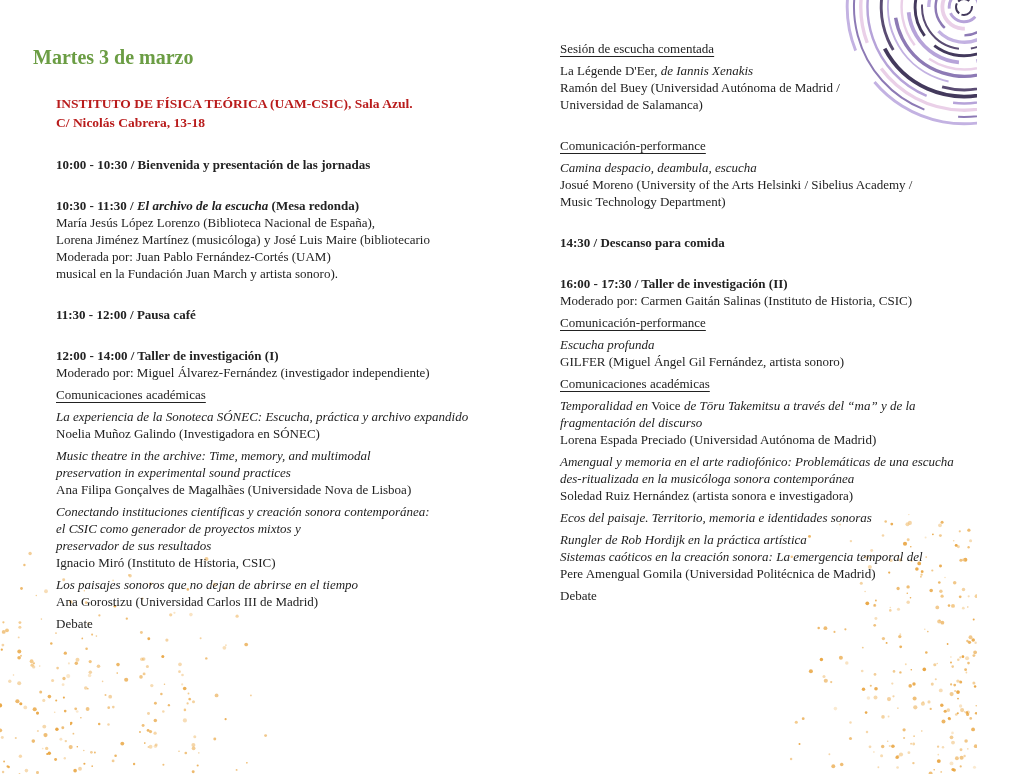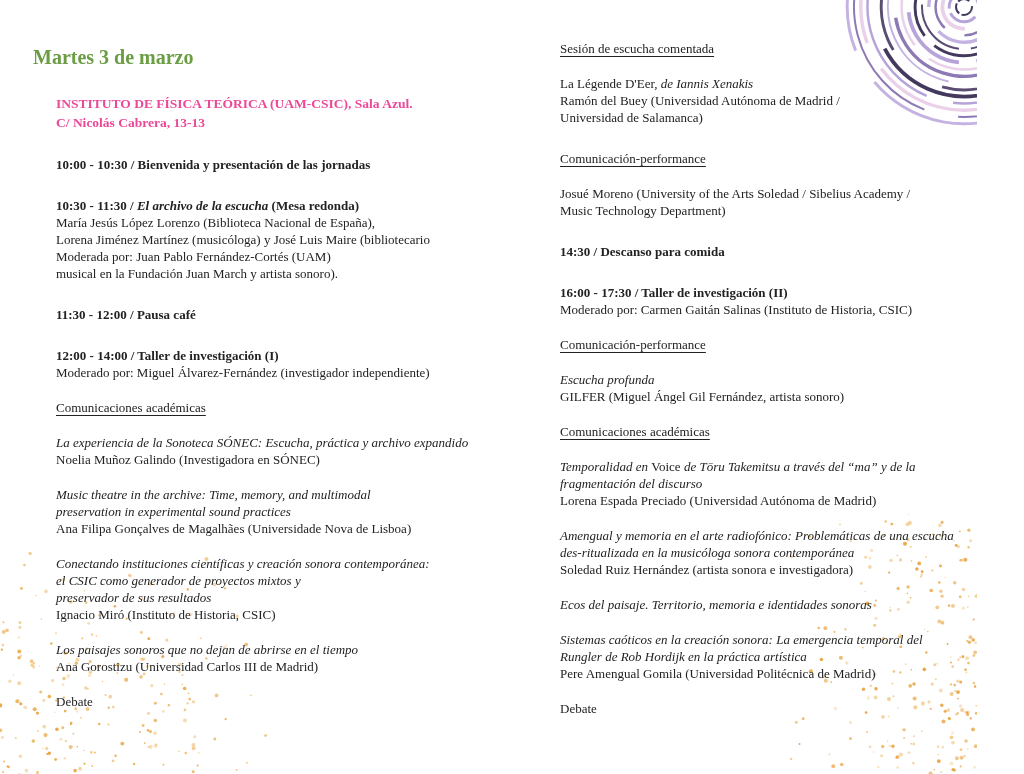--- a/index.html
+++ b/index.html
@@ -6,25 +6,25 @@
   .page{
     position:relative;width:977px;height:774px;overflow:hidden;background:#ffffff;
     font-family:Liberation Serif, serif;color:#222222;
   }
   .col{position:absolute;}
   .col-left{left:33px;top:44px;width:500px;}
   .col-right{left:560px;top:40px;width:440px;}
   h1.day-title{
     margin:0;font-size:20px;line-height:26px;font-weight:bold;color:#6b9d44;
   }
-  .block{margin-top:18px;font-size:13px;line-height:17px;}
+  .block{margin-top:5px;font-size:13px;line-height:17px;}
   .block.g0{margin-top:0;}
   .block.glg{margin-top:24px;}
   .col-left .block{margin-left:23px;}
-  .block.venue{color:#ec4899;font-weight:bold;font-size:13.5px;line-height:19px;}
+  .block.venue{color:#b91c1c;font-weight:bold;font-size:13.5px;line-height:19px;}
   .line{white-space:nowrap;}
   .seg-b{font-weight:bold;}
   .seg-i{font-style:italic;}
   .seg-bi{font-weight:bold;font-style:italic;}
   .seg-u{text-decoration:underline;text-underline-offset:3px;}
   .ripple{position:absolute;top:-118px;right:-112px;width:250px;height:250px;pointer-events:none;}
   .dots-bl{position:absolute;left:0;bottom:0;width:270px;height:240px;pointer-events:none;}
   .dots-br{position:absolute;right:0;bottom:0;width:200px;height:260px;pointer-events:none;}
 </style>
 </head>
@@ -483,21 +483,21 @@
       <circle cx="123.5" cy="45.9" r="1.58" fill="#f2c27a" fill-opacity="0.80"></circle>
       <circle cx="131.8" cy="0.3" r="0.86" fill="#f2c27a" fill-opacity="0.40"></circle>
       <circle cx="196.9" cy="168.9" r="1.51" fill="#e8a23b" fill-opacity="0.51"></circle>
       <circle cx="88.1" cy="77.5" r="0.71" fill="#e8a23b" fill-opacity="0.46"></circle>
     </svg>
 
   <div class="col col-left">
     <h1 class="day-title">Martes 3 de marzo</h1>
   <div class="block venue glg">
         <div class="line"><span class="seg-b">INSTITUTO DE FÍSICA TEÓRICA (UAM-CSIC), Sala Azul.</span></div>
-        <div class="line"><span class="seg-b">C/ Nicolás Cabrera, 13-13</span></div>
+        <div class="line"><span class="seg-b">C/ Nicolás Cabrera, 13-18</span></div>
       </div>
       <div class="block glg">
         <div class="line"><span class="seg-b">10:00 - 10:30 / Bienvenida y presentación de las jornadas</span></div>
       </div>
       <div class="block glg">
         <div class="line"><span class="seg-b">10:30 - 11:30 / </span><span class="seg-bi">El archivo de la escucha</span><span class="seg-b"> (Mesa redonda)</span></div>
         <div class="line"><span>María Jesús López Lorenzo (Biblioteca Nacional de España),</span></div>
         <div class="line"><span>Lorena Jiménez Martínez (musicóloga) y José Luis Maire (bibliotecario</span></div>
         <div class="line"><span>Moderada por: Juan Pablo Fernández-Cortés (UAM)</span></div>
         <div class="line"><span>musical en la Fundación Juan March y artista sonoro).</span></div>
@@ -542,21 +542,22 @@
       </div>
       <div class="block">
         <div class="line"><span>La Légende D'Eer, </span><span class="seg-i">de Iannis Xenakis</span></div>
         <div class="line"><span>Ramón del Buey (Universidad Autónoma de Madrid /</span></div>
         <div class="line"><span>Universidad de Salamanca)</span></div>
       </div>
       <div class="block glg">
         <div class="line"><span class="seg-u">Comunicación-performance</span></div>
       </div>
       <div class="block">
-        <div class="line"><span>Josué Moreno (University of the Arts Soledad / Sibelius Academy /</span></div>
+        <div class="line"><span class="seg-i">Camina despacio, deambula, escucha</span></div>
+        <div class="line"><span>Josué Moreno (University of the Arts Helsinki / Sibelius Academy /</span></div>
         <div class="line"><span>Music Technology Department)</span></div>
       </div>
       <div class="block glg">
         <div class="line"><span class="seg-b">14:30 / Descanso para comida</span></div>
       </div>
       <div class="block glg">
         <div class="line"><span class="seg-b">16:00 - 17:30 / Taller de investigación (II)</span></div>
         <div class="line"><span>Moderado por: Carmen Gaitán Salinas (Instituto de Historia, CSIC)</span></div>
       </div>
       <div class="block">
@@ -576,22 +577,22 @@
       </div>
       <div class="block">
         <div class="line"><span class="seg-i">Amengual y memoria en el arte radiofónico: Problemáticas de una escucha</span></div>
         <div class="line"><span class="seg-i">des-ritualizada en la musicóloga sonora contemporánea</span></div>
         <div class="line"><span>Soledad Ruiz Hernández (artista sonora e investigadora)</span></div>
       </div>
       <div class="block">
         <div class="line"><span class="seg-i">Ecos del paisaje. Territorio, memoria e identidades sonoras</span></div>
       </div>
       <div class="block">
+        <div class="line"><span class="seg-i">Rungler de Rob Hordijk en la práctica artística</span></div>
         <div class="line"><span class="seg-i">Sistemas caóticos en la creación sonora: La emergencia temporal del</span></div>
-        <div class="line"><span class="seg-i">Rungler de Rob Hordijk en la práctica artística</span></div>
         <div class="line"><span>Pere Amengual Gomila (Universidad Politécnica de Madrid)</span></div>
       </div>
       <div class="block">
         <div class="line"><span>Debate</span></div>
       </div>
     </div>
 
 </div>
 
 </body></html>

